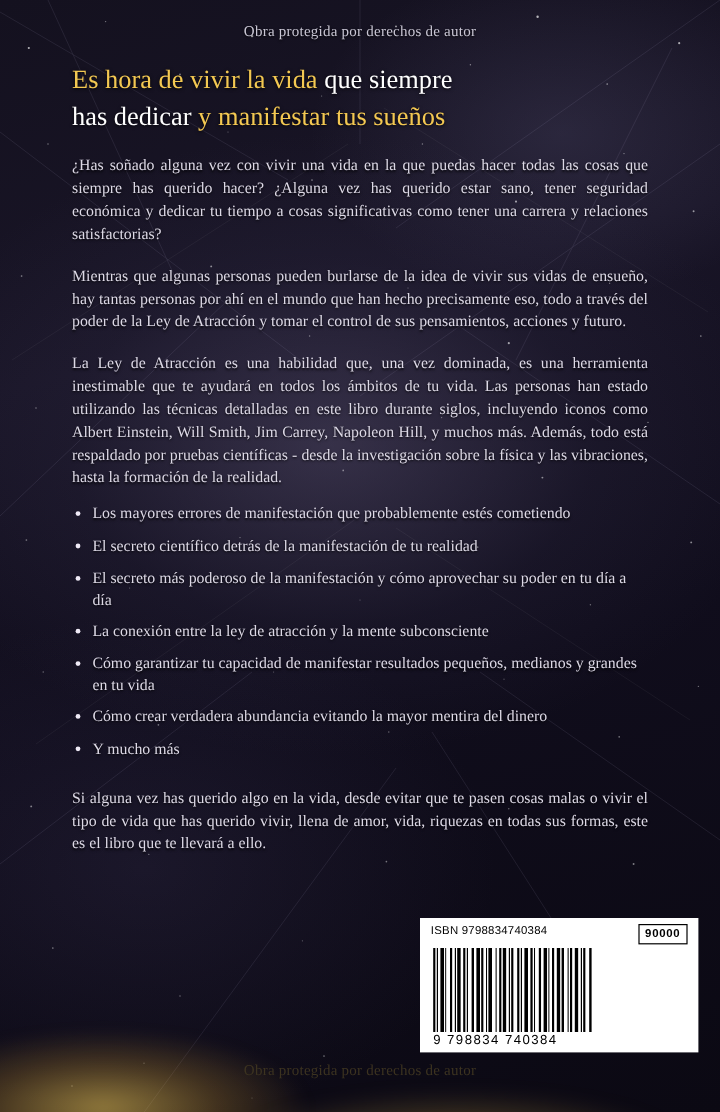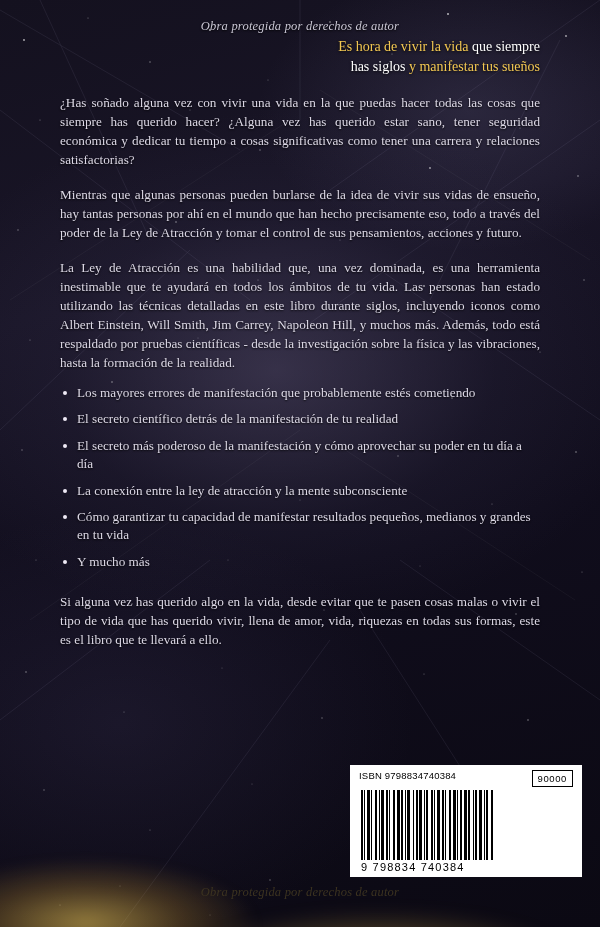--- a/index.html
+++ b/index.html
@@ -67,38 +67,37 @@
     position: absolute;
     left: 0;
     width: 600px;
     text-align: center;
     font-family: "Liberation Serif", serif;
     font-size: 12.5px;
     letter-spacing: 0.2px;
     color: #c9c6d4;
     text-shadow: 0 1px 2px rgba(0,0,0,0.9);
     z-index: 6;
-    font-style: italic;
   }
   .copy-top { top: 19px; }
   .copy-bottom { bottom: 27px; color: #3c3320; text-shadow: none; }
 
   .content {
     position: absolute;
     left: 0; top: 0;
     width: 600px;
     z-index: 5;
     padding: 0 60px;
     box-sizing: border-box;
   }
 
   .headline {
-    margin-top: 37px;
-    text-align: right;
-    font-size: 14px;
+    margin-top: 50px;
+    text-align: left;
+    font-size: 22px;
     line-height: 1.42;
     color: #f3c852;
     text-shadow: 0 1px 3px rgba(0,0,0,0.85);
   }
   .headline .w { color: #ffffff; }
 
   p.body {
     margin: 16px 0 0 0;
     font-size: 13.2px;
     line-height: 1.44;
@@ -170,20 +169,21 @@
     color: #000;
     letter-spacing: 0.2px;
   }
   .isbn-text { padding-left: 2px; text-align: center; }
   .price-box {
     border: 1px solid #000;
     padding: 2px 5px 2px 5px;
     font-size: 9.5px;
     letter-spacing: 0.6px;
     margin-right: 2px;
+    font-weight: bold;
   }
   .bars {
     margin-top: 3px;
     height: 70px;
     display: flex;
     align-items: flex-end;
     gap: 0;
     padding-left: 4px;
   }
   .bars .b {
@@ -296,34 +296,35 @@
 
   <div class="glow-bottom"></div>
   <div class="glow-bottom2"></div>
 
   <div class="copy-bar copy-top">Obra protegida por derechos de autor</div>
 
   <div class="content">
 
     <div class="headline">
       <span>Es hora de vivir la vida</span><span class="w"> que siempre</span><br>
-      <span class="w">has siglos</span><span> y manifestar tus sueños</span>
+      <span class="w">has dedicar</span><span> y manifestar tus sueños</span>
     </div>
 
     <p class="body">¿Has soñado alguna vez con vivir una vida en la que puedas hacer todas las cosas que siempre has querido hacer? ¿Alguna vez has querido estar sano, tener seguridad económica y dedicar tu tiempo a cosas significativas como tener una carrera y relaciones satisfactorias?</p>
     <p class="body">Mientras que algunas personas pueden burlarse de la idea de vivir sus vidas de ensueño, hay tantas personas por ahí en el mundo que han hecho precisamente eso, todo a través del poder de la Ley de Atracción y tomar el control de sus pensamientos, acciones y futuro.</p>
     <p class="body">La Ley de Atracción es una habilidad que, una vez dominada, es una herramienta inestimable que te ayudará en todos los ámbitos de tu vida. Las personas han estado utilizando las técnicas detalladas en este libro durante siglos, incluyendo iconos como Albert Einstein, Will Smith, Jim Carrey, Napoleon Hill, y muchos más. Además, todo está respaldado por pruebas científicas - desde la investigación sobre la física y las vibraciones, hasta la formación de la realidad.</p>
 
 
     <ul class="bullets">
       <li>Los mayores errores de manifestación que probablemente estés cometiendo</li>
       <li>El secreto científico detrás de la manifestación de tu realidad</li>
       <li>El secreto más poderoso de la manifestación y cómo aprovechar su poder en tu día a día</li>
       <li>La conexión entre la ley de atracción y la mente subconsciente</li>
       <li>Cómo garantizar tu capacidad de manifestar resultados pequeños, medianos y grandes en tu vida</li>
+      <li>Cómo crear verdadera abundancia evitando la mayor mentira del dinero</li>
       <li>Y mucho más</li>
     </ul>
 
     <p class="closing">Si alguna vez has querido algo en la vida, desde evitar que te pasen cosas malas o vivir el tipo de vida que has querido vivir, llena de amor, vida, riquezas en todas sus formas, este es el libro que te llevará a ello.</p>
   </div>
 
   <div class="barcode-box">
     <div class="barcode-top">
       <span class="isbn-text">ISBN 9798834740384</span>
       <span class="price-box">90000</span>

